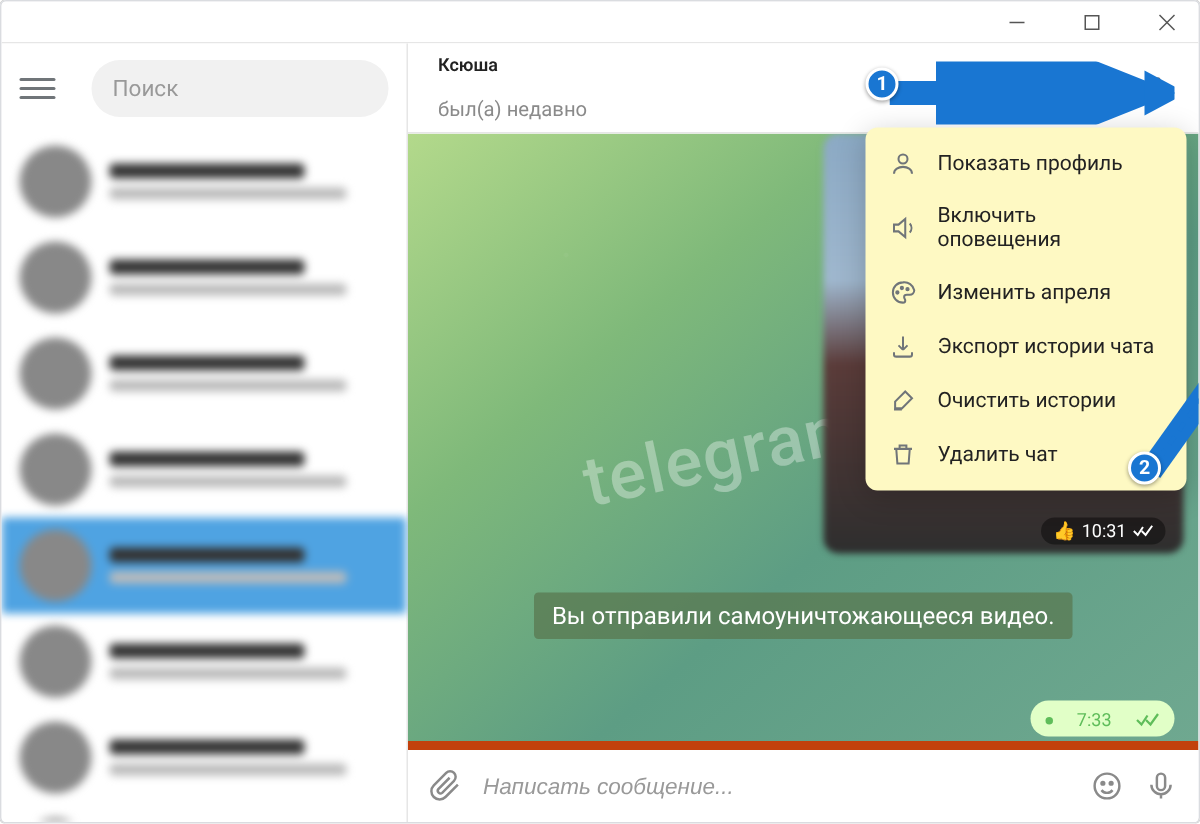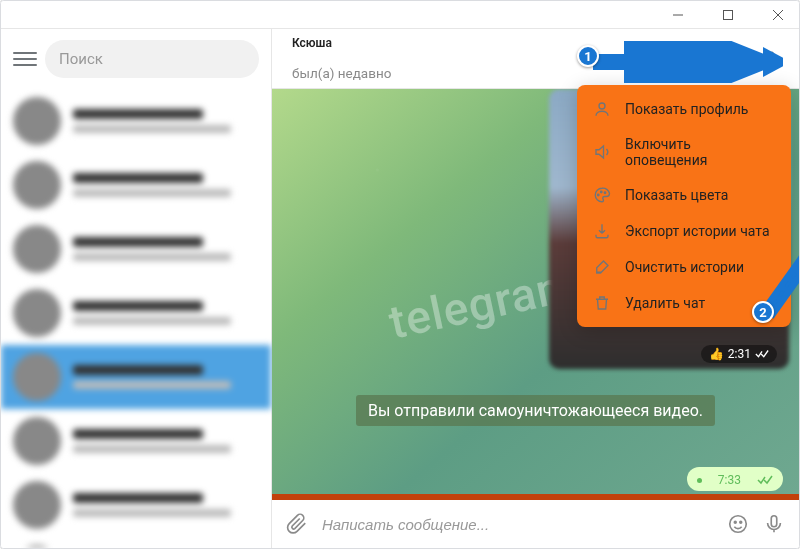--- a/index.html
+++ b/index.html
@@ -3,21 +3,21 @@
 <meta charset="utf-8">
 <style>
   * { box-sizing: border-box; margin: 0; padding: 0; }
   body { font-family: -apple-system, "Segoe UI", Roboto, Arial, sans-serif; background: #fff; }
   .frame { width: 800px; height: 549px; border: 1px solid #dadce0; border-radius: 4px; overflow: hidden; position: relative; box-shadow: 0 0 0 0.5px #ccc; }
   .titlebar { height: 28px; display: flex; justify-content: flex-end; align-items: center; background: #fff; border-bottom: 1px solid #e6e6e6; padding-right: 4px; gap: 16px; }
   .tb-btn { width: 34px; height: 24px; display: flex; align-items: center; justify-content: center; color: #555; }
   .tb-btn svg { width: 12px; height: 12px; }
   .app { display: flex; height: calc(100% - 28px); position: relative; }
   .sidebar { width: 271px; border-right: 1px solid #e6e6e6; display: flex; flex-direction: column; background: #fff; }
-  .sb-top { display: flex; align-items: center; height: 60px; padding: 0 12px; gap: 8px; }
+  .sb-top { display: flex; align-items: center; height: 60px; padding: 0 12px; gap: 24px; }
   .hamburger { width: 24px; height: 24px; display: flex; flex-direction: column; justify-content: center; gap: 4px; cursor: pointer; }
   .hamburger span { height: 2px; background: #707579; border-radius: 1px; }
   .search { flex: 1; height: 38px; background: #f1f1f1; border-radius: 19px; padding: 0 14px; display: flex; align-items: center; color: #999; font-size: 15px; }
   .chatlist { flex: 1; overflow: hidden; filter: blur(3px); }
   .chat-item { display: flex; align-items: center; height: 64px; padding: 0 12px; gap: 12px; }
   .chat-item.active { background: #4fa3e2; }
   .avatar { width: 48px; height: 48px; border-radius: 50%; background: #888; flex-shrink: 0; }
   .chat-text { flex: 1; }
   .chat-name { height: 10px; width: 70%; background: #333333; border-radius: 3px; margin-bottom: 6px; }
   .chat-msg { height: 8px; width: 85%; background: #bbb; border-radius: 3px; }
@@ -37,21 +37,21 @@
   .service-wrap { text-align:center; }
   .s1 { position:absolute; left:0; right:0; top: 306px; }
   .sdate { position:absolute; left:0; right:0; top: 346px; }
   .sdate .service { padding: 3px 10px; font-size: 13px; border-radius: 10px; }
   .bubble { position: absolute; top: 378px; right: 16px; background: #e1ffc7; border-radius: 12px; padding: 6px 10px 4px 10px; font-size: 12px; color: #5fbd5a; display:flex; align-items:center; gap:16px; }
   .bubble .dot { width:5px;height:5px;border-radius:50%;background:#5fbd5a; }
   .compose { height: 54px; display:flex; align-items:center; padding: 0 14px; gap: 14px; border-top: 6px solid #c2410c; background:#fff; }
   .compose input { flex:1; border:none; outline:none; font-size: 15px; color:#222; font-style: italic; }
   .compose input::placeholder { color:#999; }
   .cicon { color:#8a8a8a; width:22px; height:22px; display:flex;align-items:center;justify-content:center; cursor:pointer; }
-  .menu { position: absolute; top: 56px; right: 8px; width: 214px; background: #f97316; border-radius: 8px; box-shadow: 0 4px 20px rgba(0,0,0,0.2); padding: 6px 0; z-index: 30; }
+  .menu { position: absolute; top: 56px; right: 8px; width: 214px; background: #fef9c3; border-radius: 8px; box-shadow: 0 4px 20px rgba(0,0,0,0.2); padding: 6px 0; z-index: 30; }
   .menu-item { display: flex; align-items: center; gap: 14px; padding: 9px 16px; font-size: 14px; color: #222; cursor: pointer; }
   .menu-item .mi { width: 18px; height: 18px; display:flex;align-items:center;justify-content:center; color:#707579; }
   .ann { position:absolute; z-index: 50; }
   .ann-num { width:22px;height:22px;border-radius:50%;background:#1976d2;color:#fff;border:2px solid #fff;box-shadow:0 1px 3px rgba(0,0,0,0.4);display:flex;align-items:center;justify-content:center;font-size:13px;font-weight:700; }
   .ann1 { top: 16px; right: 200px; }
   .ann2 { top: 272px; left: 480px; }
   .arrow { position:absolute; z-index:49; }
   .arrow1 { top: 12px; right: 16px; }
   .arrow2 { top: 90px; left: 470px; }
 </style>
@@ -167,21 +167,21 @@
               </svg>
           </div>
         </div>
       </div>
 
       <div class="chatbg">
         <div class="watermark">telegramas.ru</div>
         <div class="photo"></div>
         <div class="photo-tag">
           <span class="thumb">👍</span>
-          <span>2:31</span>
+          <span>10:31</span>
           <svg width="14" height="10" viewBox="0 0 16 10" fill="none" stroke="#fff" stroke-width="1.5">
               <path d="M1 5 L4 8 L8 2"></path>
               <path d="M7 5 L10 8 L15 1"></path>
             </svg>
         </div>
         <div class="service-wrap s1"><span class="service">Вы отправили самоуничтожающееся видео.</span></div>
         <div class="bubble">
           <span class="dot"></span>
           <span>7:33</span>
           <svg width="16" height="10" viewBox="0 0 16 10" fill="none" stroke="#5fbd5a" stroke-width="1.5">
@@ -236,21 +236,21 @@
           </div>
           <div class="menu-item">
             <span class="mi">
               <svg viewBox="0 0 24 24" width="18" height="18" fill="none" stroke="currentColor" stroke-width="1.8">
                 <path d="M12 3a9 9 0 100 18c1.5 0 2-1 2-2s-1-1.5-1-3 1-2 2.5-2H18a4 4 0 004-4 9 9 0 00-10-7z"></path>
                 <circle cx="7" cy="12" r="1" fill="currentColor"></circle>
                 <circle cx="11" cy="8" r="1" fill="currentColor"></circle>
                 <circle cx="16" cy="9" r="1" fill="currentColor"></circle>
               </svg>
             </span>
-            <span>Показать цвета</span>
+            <span>Изменить апреля</span>
           </div>
           <div class="menu-item">
             <span class="mi">
               <svg viewBox="0 0 24 24" width="18" height="18" fill="none" stroke="currentColor" stroke-width="1.8">
                 <path d="M12 3v12m0 0l-4-4m4 4l4-4M4 17v2a2 2 0 002 2h12a2 2 0 002-2v-2"></path>
               </svg>
             </span>
             <span>Экспорт истории чата</span>
           </div>
           <div class="menu-item">

